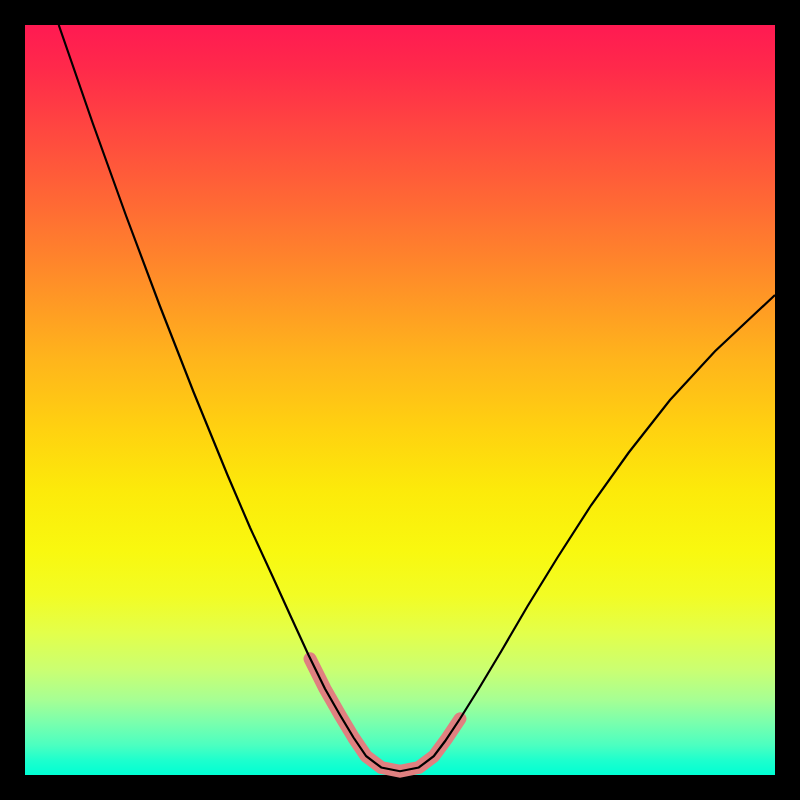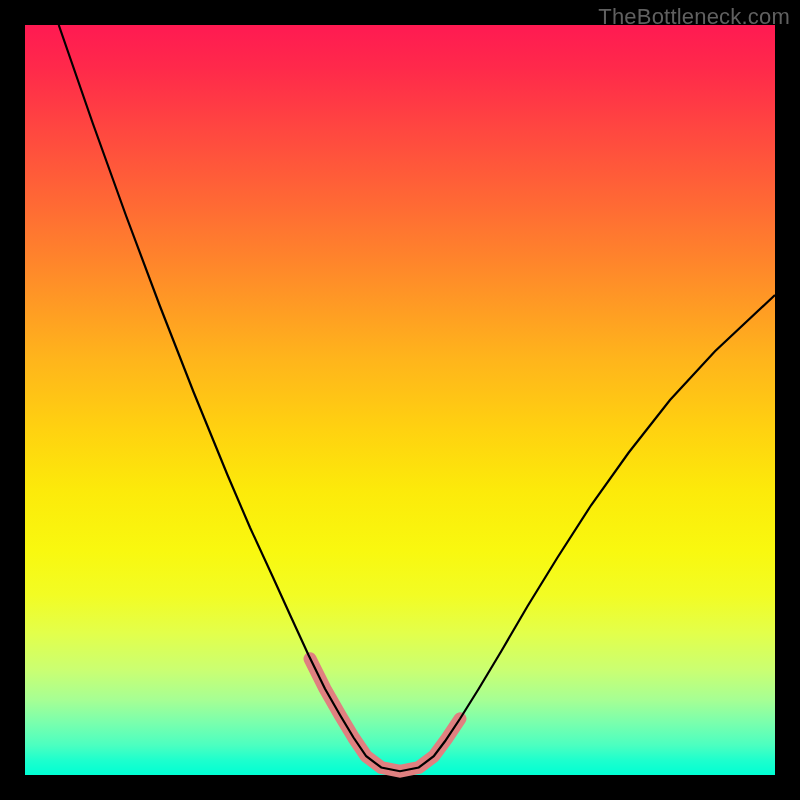--- a/index.html
+++ b/index.html
@@ -56,21 +56,20 @@
     inset: 0;
     width: 750px;
     height: 750px;
     overflow: visible;
   }
 </style>
 </head>
 <body>
 
 <div class="frame">
-  <div class="watermark">TheBottleneck.com</div>
   <div class="plot">
     <div class="gradient"></div>
     <svg class="curve" viewBox="0 0 750 750" preserveAspectRatio="none">
       <path id="highlight-path" fill="none" d="M285.00 633.75 L300.00 663.75 L315.00 690.00 L328.50 712.50 L341.25 731.25 L356.25 742.50 L375.00 746.25 L393.75 742.50 L408.75 731.25 L421.50 714.00 L435.00 693.75" stroke="#e08080" stroke-width="13" stroke-linecap="round" stroke-linejoin="round"></path>
       <path id="curve-path" fill="none" d="M33.75 0.00 L67.50 97.50 L101.25 191.25 L135.00 281.25 L168.75 367.50 L202.50 450.00 L225.00 502.50 L247.50 551.25 L266.25 592.50 L283.50 630.00 L300.00 663.75 L315.00 690.00 L328.50 712.50 L341.25 731.25 L356.25 742.50 L375.00 746.25 L393.75 742.50 L408.75 731.25 L420.00 716.25 L435.00 693.75 L453.75 663.75 L476.25 626.25 L502.50 581.25 L532.50 532.50 L566.25 480.00 L603.75 427.50 L645.00 375.00 L690.00 326.25 L750.00 270.00" stroke="#000000" stroke-width="2.2"></path>
     </svg>
   </div>
 </div>
 
 </body></html>

